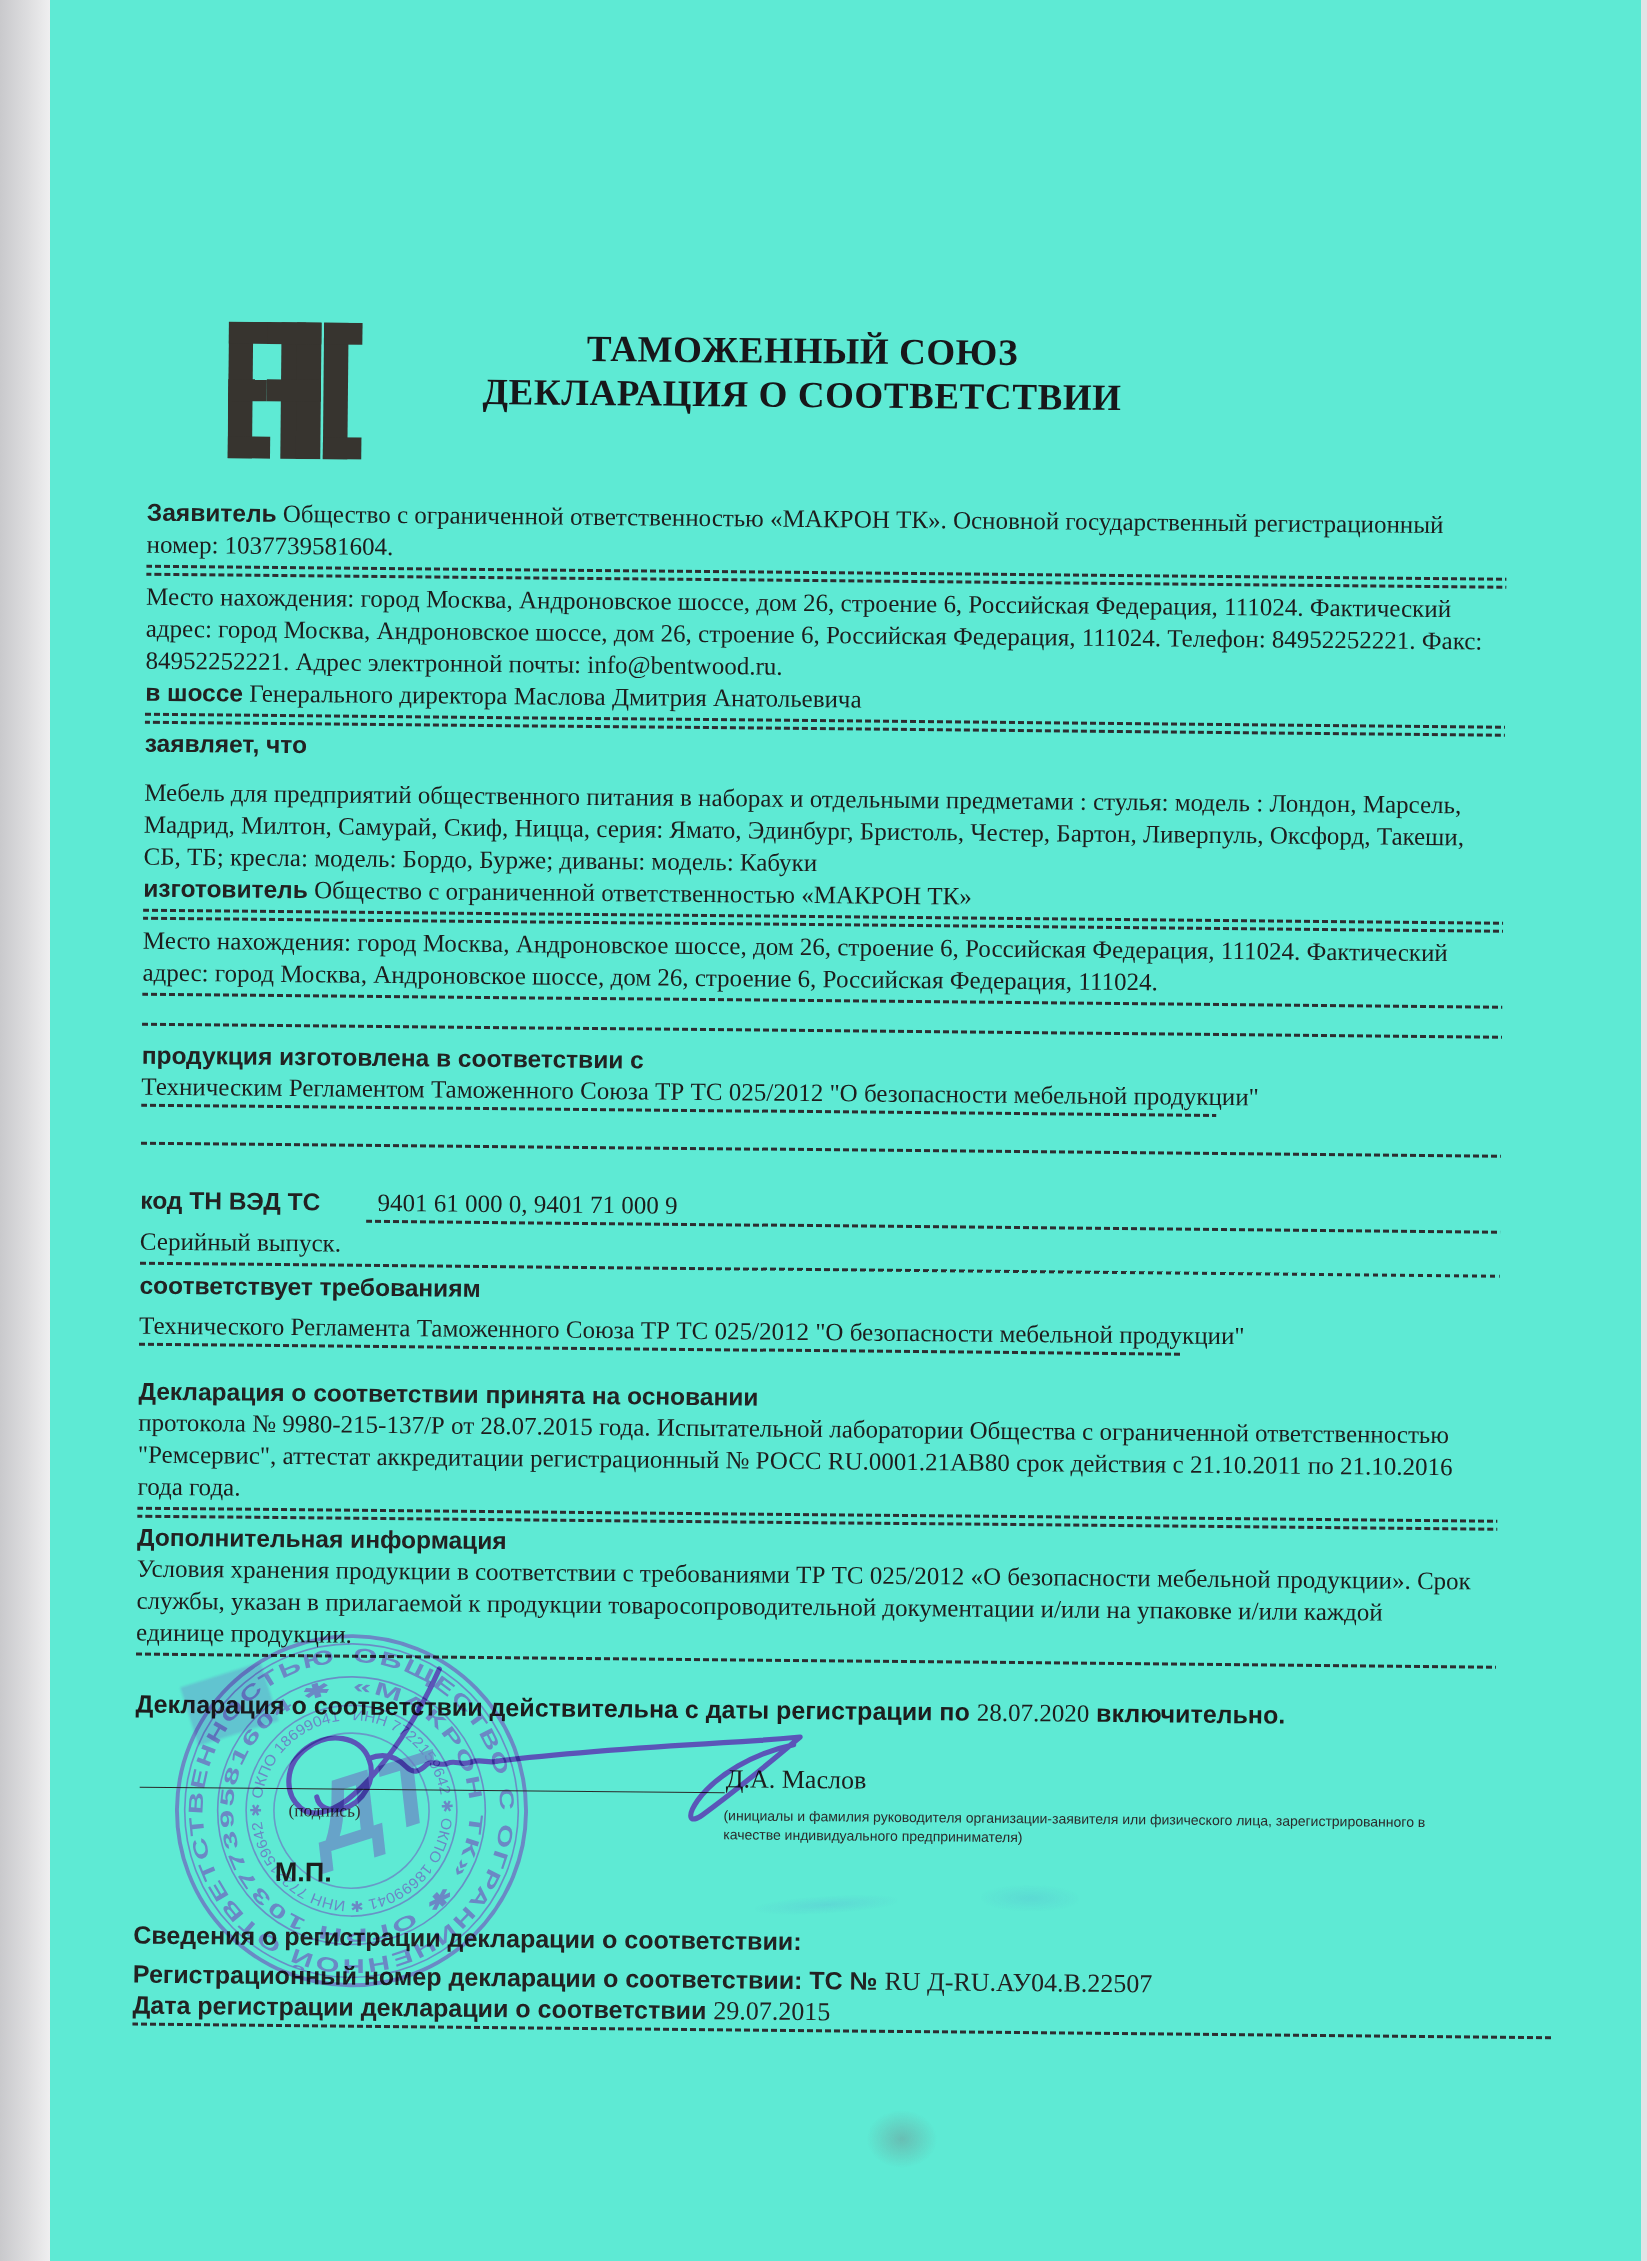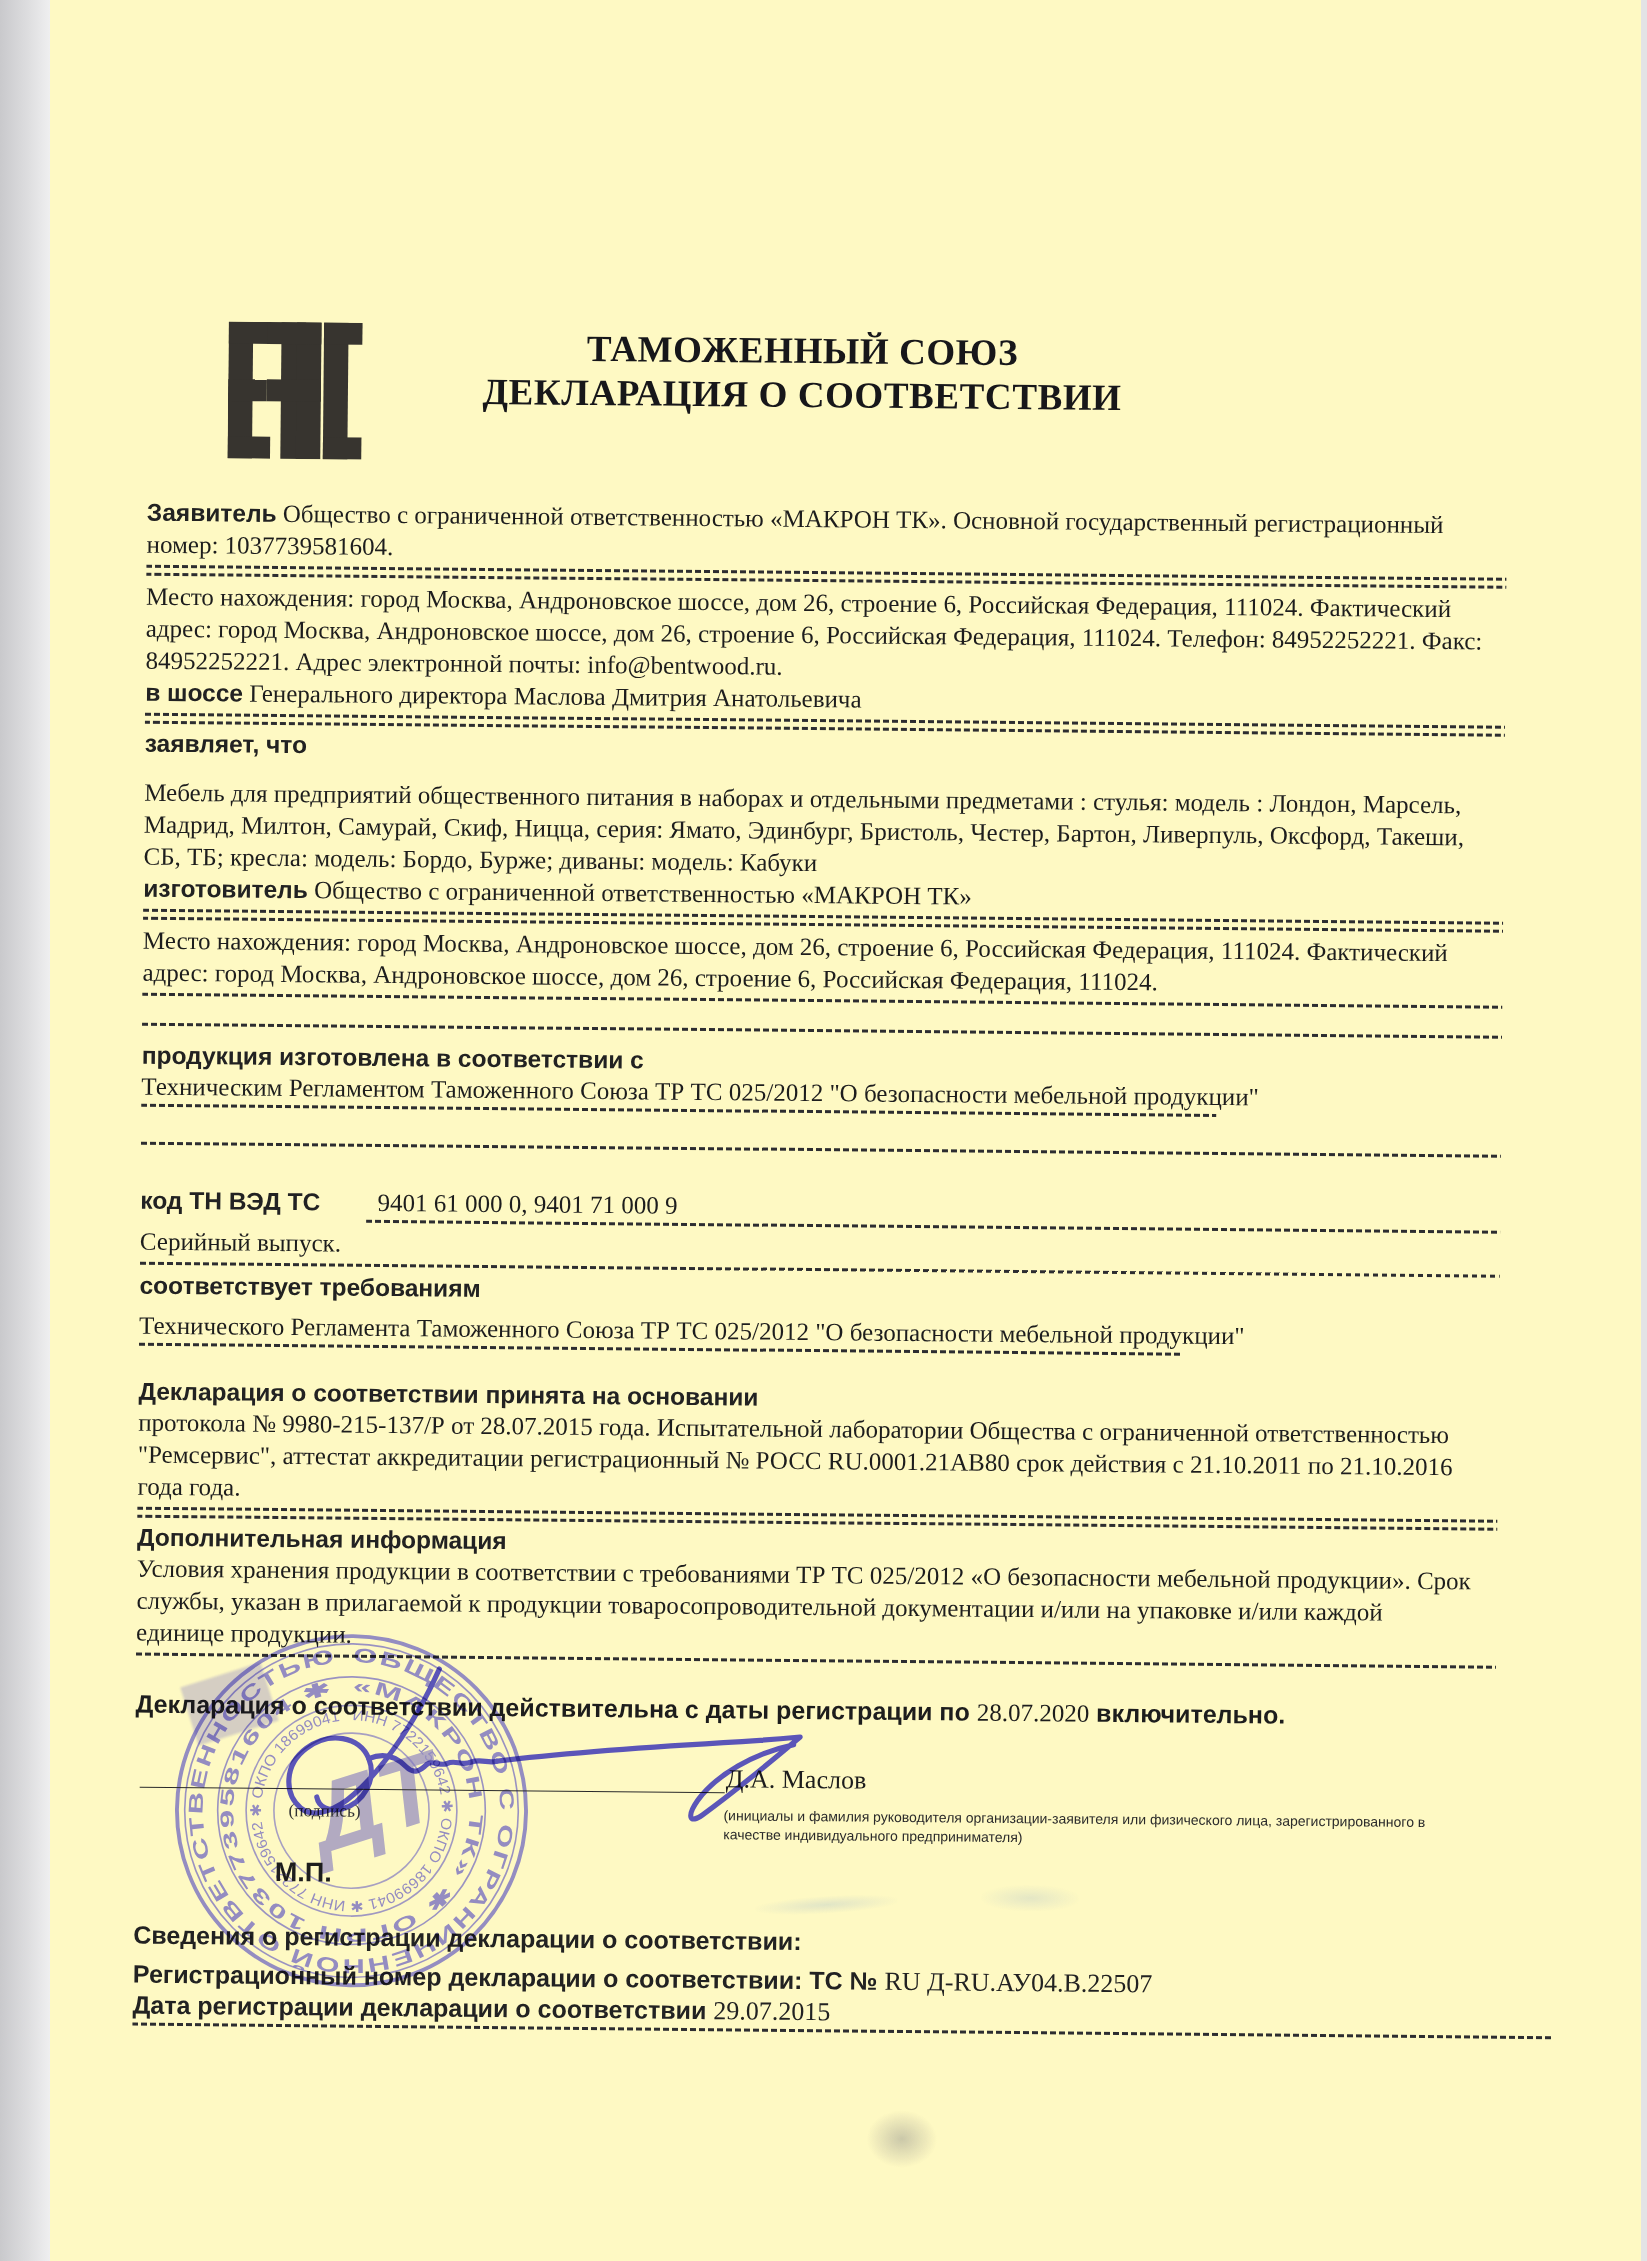--- a/index.html
+++ b/index.html
@@ -1,17 +1,17 @@
 <!DOCTYPE html>
 <html style="font-size:10.3px"><head>
 <meta charset="utf-8">
 <style>
   html,body{margin:0;padding:0;}
   body{width:1647px;height:2261px;background:#e8e8ea;font-family:"Liberation Serif",serif;}
-  .page{position:relative;width:1647px;height:2261px;background:#fef9c3;overflow:hidden;color:#1d1d1d;}
+  .page{position:relative;width:1647px;height:2261px;background:#5eead4;overflow:hidden;color:#1d1d1d;}
   .page::before{content:"";position:absolute;left:0;top:0;bottom:0;width:50px;
     background:linear-gradient(90deg,#c9c9cc 0%,#dddddf 55%,#efeff0 100%);}
   .page::after{content:"";position:absolute;right:0;top:0;bottom:0;width:6.5px;background:#e3e3e5;}
   .content{position:absolute;left:0;top:0;width:1647px;height:2261px;transform:rotate(0.55deg);transform-origin:78px 194px;}
   
   .eac{position:absolute;left:230px;top:320px;width:134px;height:137px;}
   .title{position:absolute;left:0;top:322px;width:1647px;text-align:center;padding-right:39px;box-sizing:border-box;
     font-weight:bold;font-size:37px;line-height:44px;letter-spacing:0.6px;color:#17171a;}
   
   .doc{position:absolute;left:150px;top:496px;width:1360px;font-size:25px;line-height:32px;white-space:nowrap;}

